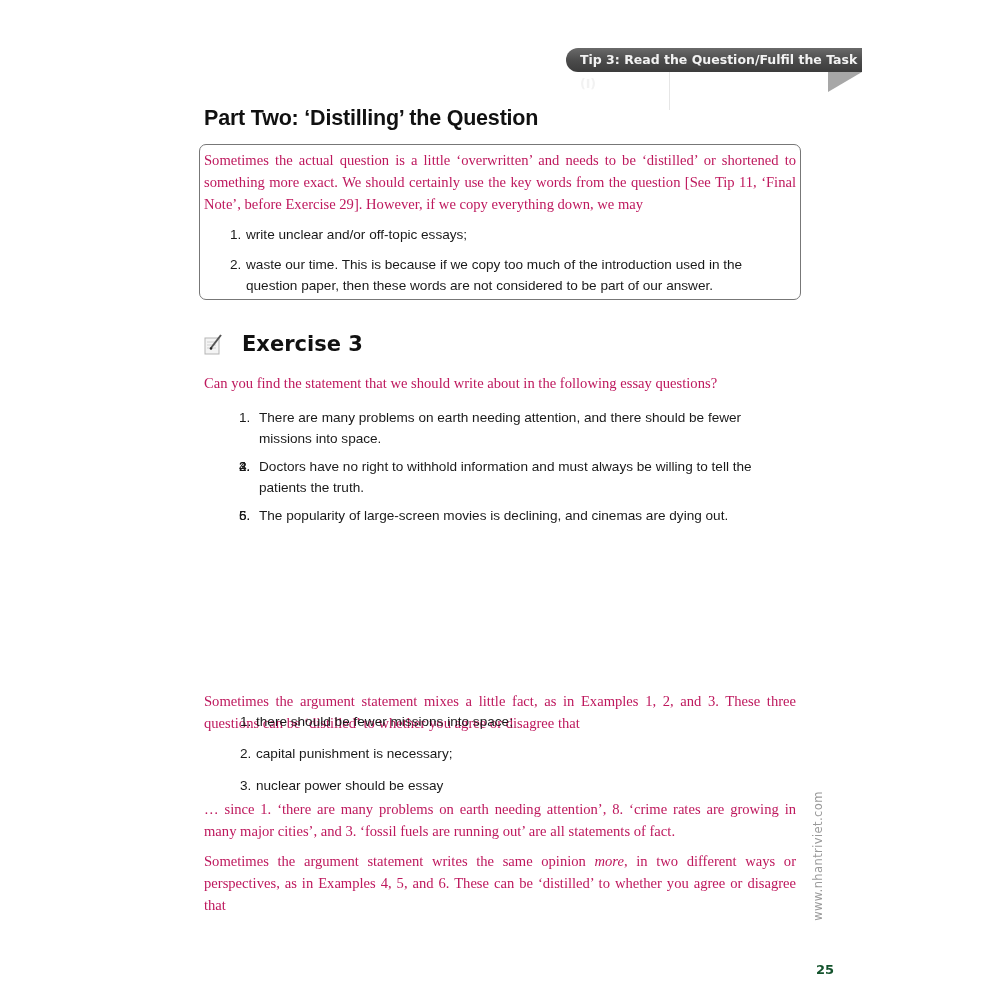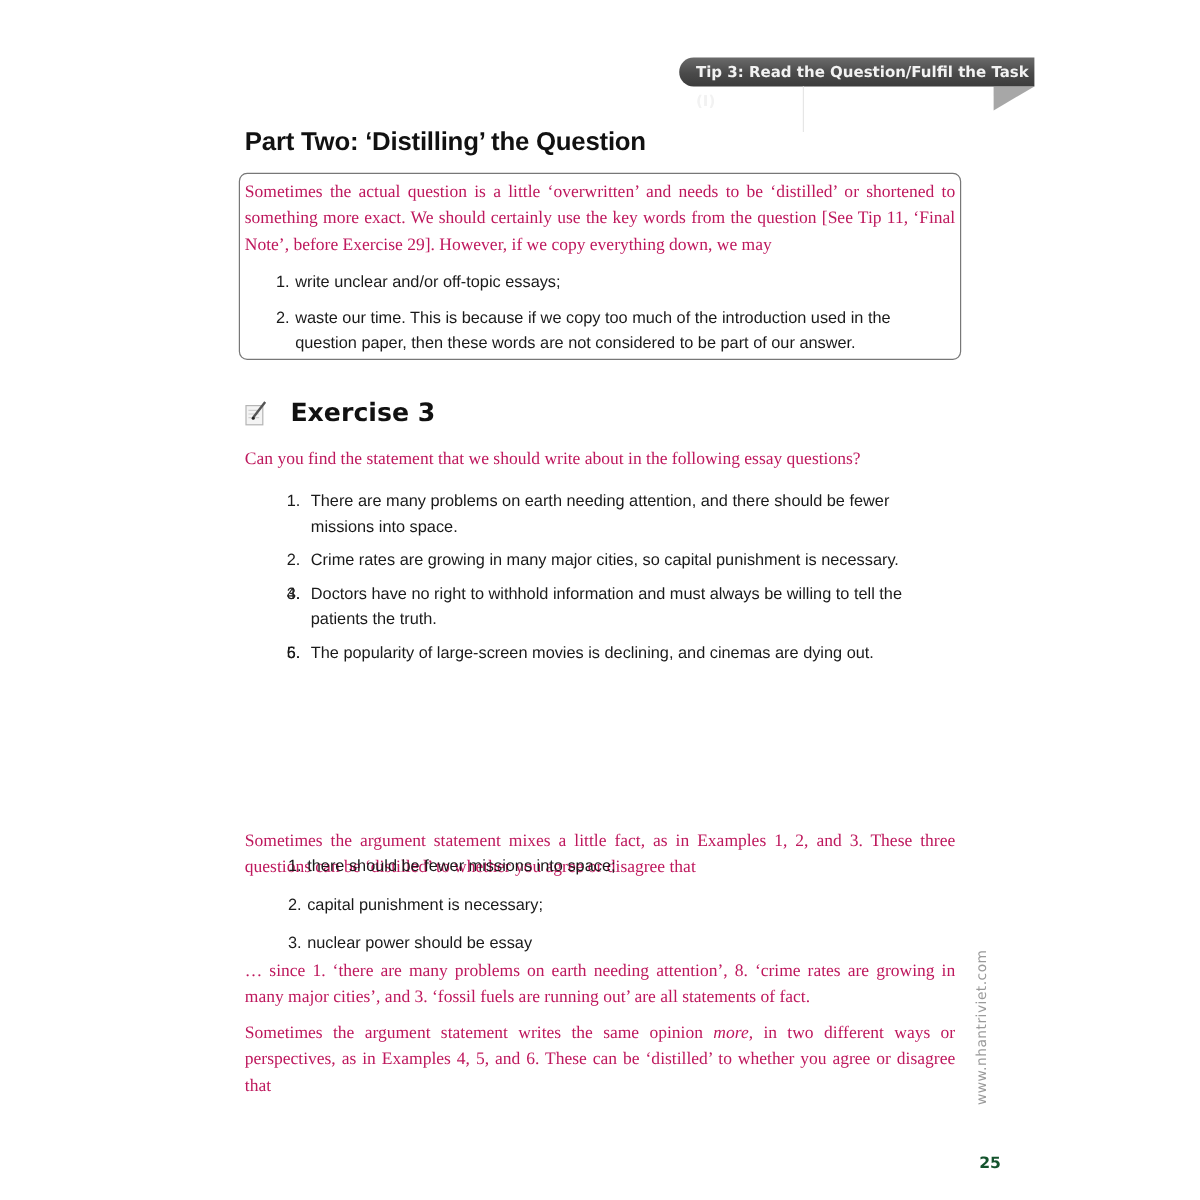--- a/index.html
+++ b/index.html
@@ -102,21 +102,20 @@
 
 <div class="serif-para" style="top:372px;">Can you find the statement that we should write about in the following essay questions?</div>
 
 <ul class="sans-list ex-list" style="left:239px; top:407px; width:535px;">
   <li style="margin-bottom:7px;">
     <span class="num">1.</span>
     <span>There are many problems on earth needing attention, and there should be fewer missions into space.</span>
   </li>
   <li style="margin-bottom:7px;">
     <span class="num">2.</span>
-    <span>Crime rates are growing in many major cities, so capital punishment is necessary.</span>
   </li>
   <li style="margin-bottom:7px;">
     <span class="num">3.</span>
   </li>
   <li style="margin-bottom:7px;">
     <span class="num">4.</span>
     <span>Doctors have no right to withhold information and must always be willing to tell the patients the truth.</span>
   </li>
   <li style="margin-bottom:7px;">
     <span class="num">5.</span>

